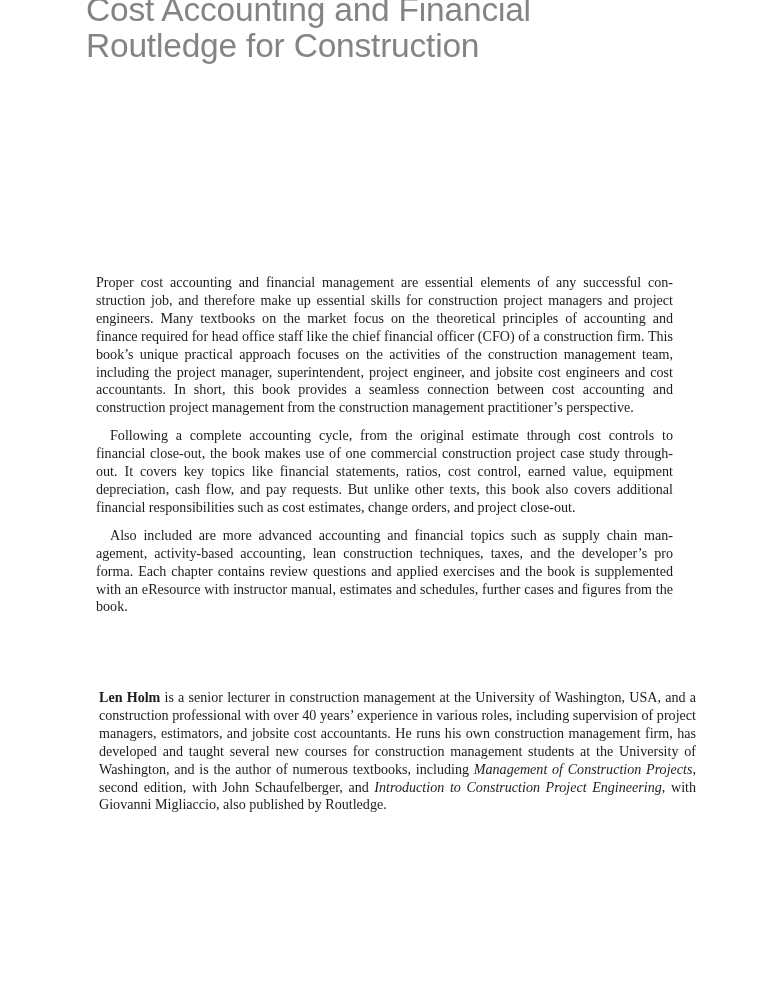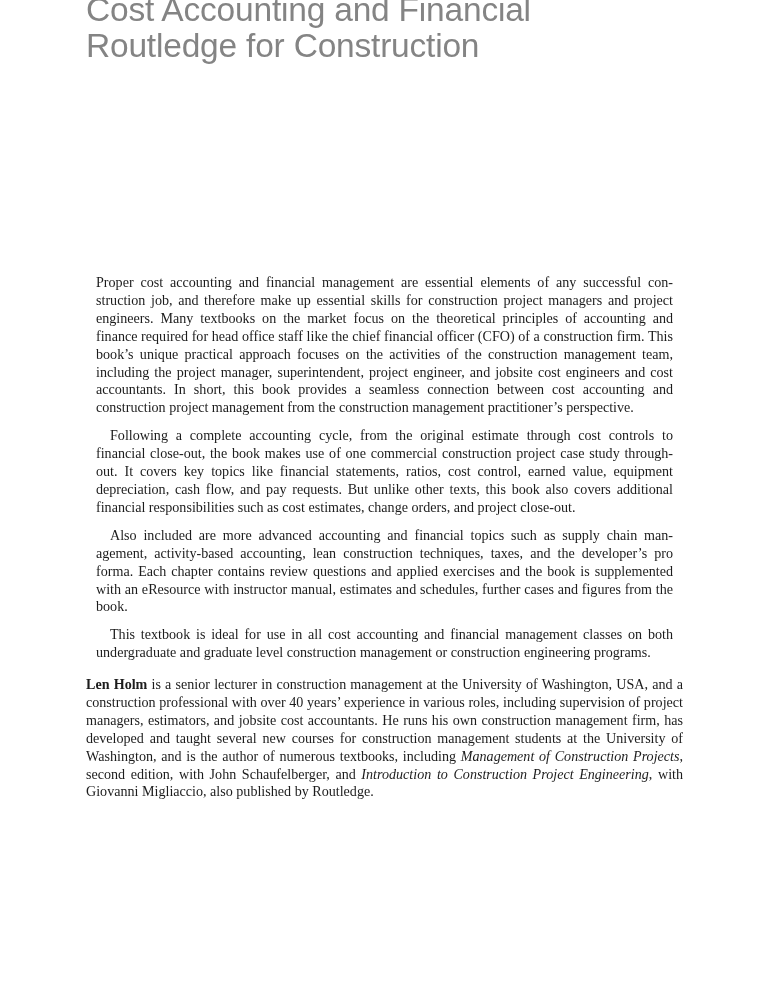--- a/index.html
+++ b/index.html
@@ -53,37 +53,36 @@
     .bio {
       position: absolute;
       left: 86px;
       top: 676px;
       width: 597px;
       font-family: "Liberation Serif", serif;
       font-size: 14.1px;
       line-height: 17.9px;
       color: #1c1c1c;
       text-align: justify;
-      margin: 0;
+      margin: 13px;
     }
     .bio b { font-weight: bold; }
     .bio i { font-style: italic; }
   </style>
 </head>
 <body>
 
 <div class="page">
 
   <h1 class="title">
     <span>Cost Accounting and Financial</span>
     <span>Routledge for Construction</span>
   </h1>
 
   <div class="blurb">
     <p class="first">Proper cost accounting and financial management are essential elements of any successful con­struction job, and therefore make up essential skills for construction project managers and project engineers. Many textbooks on the market focus on the theoretical principles of accounting and finance required for head office staff like the chief financial officer (CFO) of a construction firm. This book’s unique practical approach focuses on the activities of the construction management team, including the project manager, superintendent, project engineer, and jobsite cost engineers and cost accountants. In short, this book provides a seamless connection between cost account­ing and construction project management from the construction management practitioner’s perspective.</p>
     <p>Following a complete accounting cycle, from the original estimate through cost controls to financial close-out, the book makes use of one commercial construction project case study through­out. It covers key topics like financial statements, ratios, cost control, earned value, equipment depreciation, cash flow, and pay requests. But unlike other texts, this book also covers additional financial responsibilities such as cost estimates, change orders, and project close-out.</p>
     <p>Also included are more advanced accounting and financial topics such as supply chain man­agement, activity-based accounting, lean construction techniques, taxes, and the developer’s pro forma. Each chapter contains review questions and applied exercises and the book is supplemented with an eResource with instructor manual, estimates and schedules, further cases and figures from the book.</p>
-    <p>This textbook is ideal for use in all cost accounting and financial management classes on both undergraduate and graduate level construction management or construction engineering programs.</p>
   </div>
 
   <p class="bio"><b>Len Holm</b><span> is a senior lecturer in construction management at the University of Washington, USA, and a construction professional with over 40 years’ experience in various roles, including supervi­sion of project managers, estimators, and jobsite cost accountants. He runs his own construction management firm, has developed and taught several new courses for construction management students at the University of Washington, and is the author of numerous textbooks, including </span><i>Management of Construction Projects</i><span>, second edition, with John Schaufelberger, and </span><i>Introduction to Construction Project Engineering</i><span>, with Giovanni Migliaccio, also published by Routledge.</span></p>
 
 </div>
 
 </body></html>

